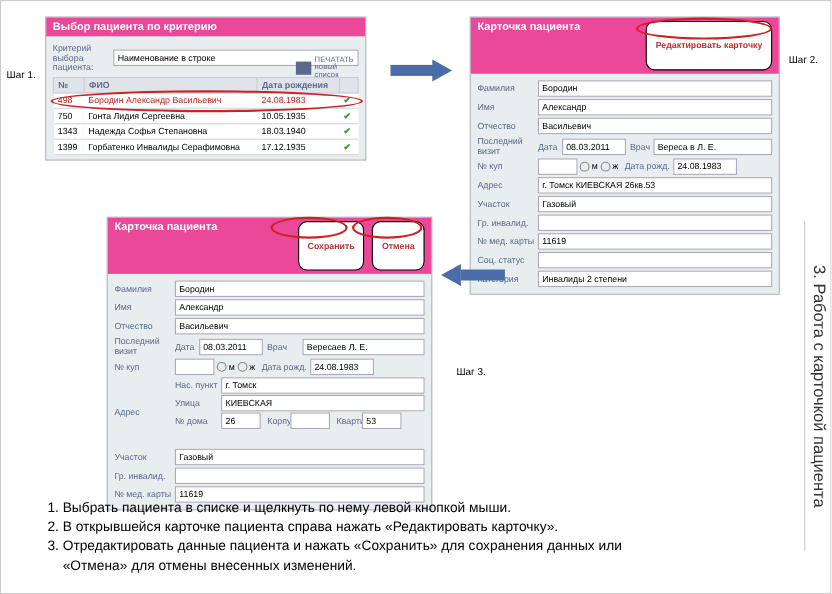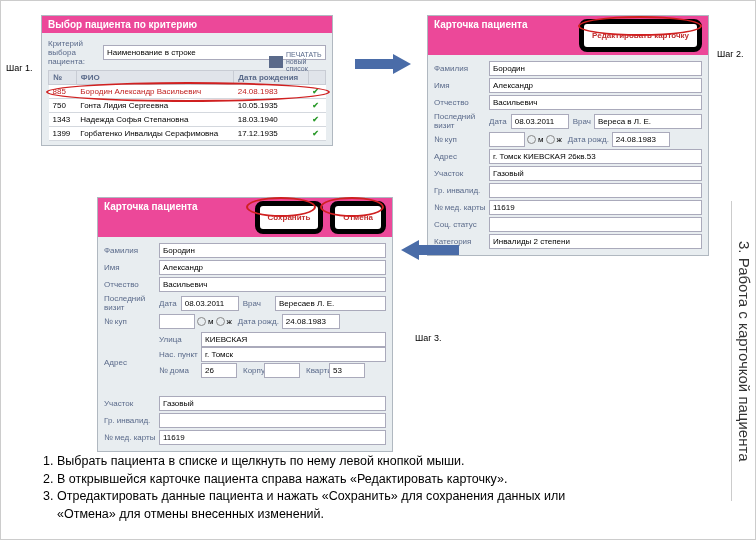--- a/index.html
+++ b/index.html
@@ -5,21 +5,21 @@
 html,body{margin:0;padding:0;font-family:Arial,sans-serif;background:#fff;width:756px;height:540px;overflow:hidden}
 .page{position:relative;width:756px;height:540px;border:1px solid #ccc;box-sizing:border-box}
 .panel{position:absolute;background:#e8edf0;border:1px solid #b0b8c0;font-size:8px}
 .panel-hdr{background:#ec4899;color:#fff;font-weight:bold;padding:3px 6px;font-size:10px;display:flex;justify-content:space-between;align-items:flex-start}
 .panel-body{padding:4px 6px}
 .field{display:flex;align-items:center;margin:2px 0}
 .field label{width:55px;color:#5a6a8a;font-size:8px}
 .inp{background:#fff;border:1px solid #aab;padding:1px 3px;font-size:8px;height:11px;display:inline-flex;align-items:center;flex:1}
 .inp-sm{width:50px;flex:none}
 .inp-xs{width:28px;flex:none}
-.btn{background:#fff;border:5px solid #000000;color:#c03030;border-radius:8px;padding:7px 8px;font-size:8px;display:inline-block}
+.btn{background:#fff;border:1px solid #000000;color:#c03030;border-radius:8px;padding:17px 8px;font-size:8px;display:inline-block}
 .red-oval{border:2px solid #d02020;border-radius:50%/50%;position:absolute}
 .tbl{width:100%;border-collapse:collapse;font-size:8px}
 .tbl th{background:#e0e4ea;color:#5a6a8a;padding:2px 4px;text-align:left;border:1px solid #c8ccd4}
 .tbl td{padding:2px 4px;border-bottom:1px solid #d4d8de;background:#fff}
 .tbl tr.sel td{color:#c02020}
 .check{display:inline-block;width:8px;height:8px;color:#2a9a2a;font-weight:bold}
 .step{position:absolute;font-size:9px;color:#000}
 .arrow{position:absolute}
 .arrow-right{width:0;height:0;border-top:10px solid transparent;border-bottom:10px solid transparent;border-left:18px solid #4a6ca8}
 .arrow-left{width:0;height:0;border-top:10px solid transparent;border-bottom:10px solid transparent;border-right:18px solid #4a6ca8}
@@ -55,21 +55,21 @@
         </div>
     <table class="tbl" style="margin-top:4px">
       <tbody>
             <tr>
               <th>№</th>
               <th>ФИО</th>
               <th>Дата рождения</th>
               <th></th>
             </tr>
       <tr class="sel">
-              <td>885</td>
+              <td>498</td>
               <td>Бородин Александр Васильевич</td>
               <td>24.08.1983</td>
               <td><span class="check">✔</span></td>
             </tr>
       <tr>
               <td>750</td>
               <td>Гонта Лидия Сергеевна</td>
               <td>10.05.1935</td>
               <td><span class="check">✔</span></td>
             </tr>
@@ -196,27 +196,27 @@
       <span class="radio"></span>
           <span style="font-size:8px">м</span>
       <span class="radio"></span>
           <span style="font-size:8px">ж</span>
       <span style="font-size:8px;color:#5a6a8a;margin-left:6px">Дата рожд.</span>
       <span class="inp inp-sm" style="margin-left:3px">24.08.1983</span>
     </div>
     <div class="field">
           <label>Адрес</label>
       <span style="flex:1">
+        <div class="field" style="margin:0">
+              <label style="width:42px">Нас. пункт</label>
+              <span class="inp">г. Томск</span>
+            </div>
         <div class="field" style="margin:1px 0 0">
               <label style="width:42px">Улица</label>
               <span class="inp">КИЕВСКАЯ</span>
-            </div>
-        <div class="field" style="margin:0">
-              <label style="width:42px">Нас. пункт</label>
-              <span class="inp">г. Томск</span>
             </div>
         <div class="field" style="margin:1px 0 16px">
           <label style="width:42px">№ дома</label>
               <span class="inp inp-xs">26</span>
           <label style="width:21px;margin-left:6px">Корпус</label>
               <span class="inp inp-xs"></span>
           <label style="width:23px;margin-left:6px">Квартира</label>
               <span class="inp inp-xs">53</span>
         </div>
       </span>

